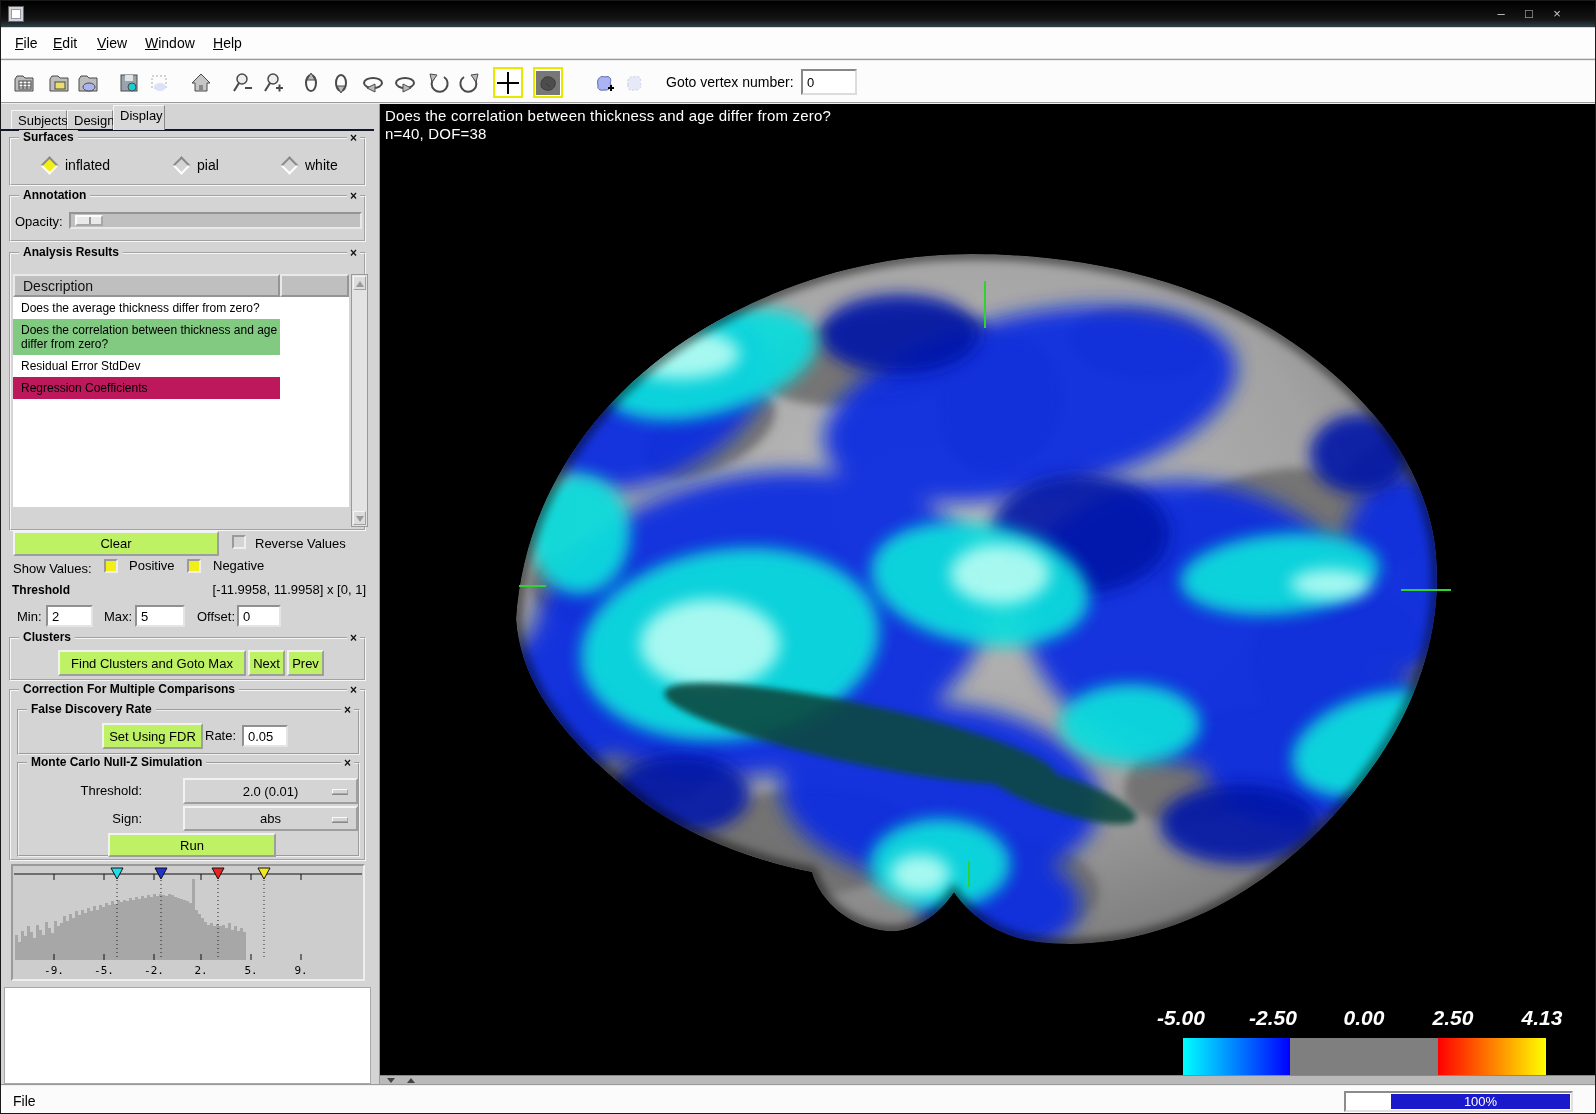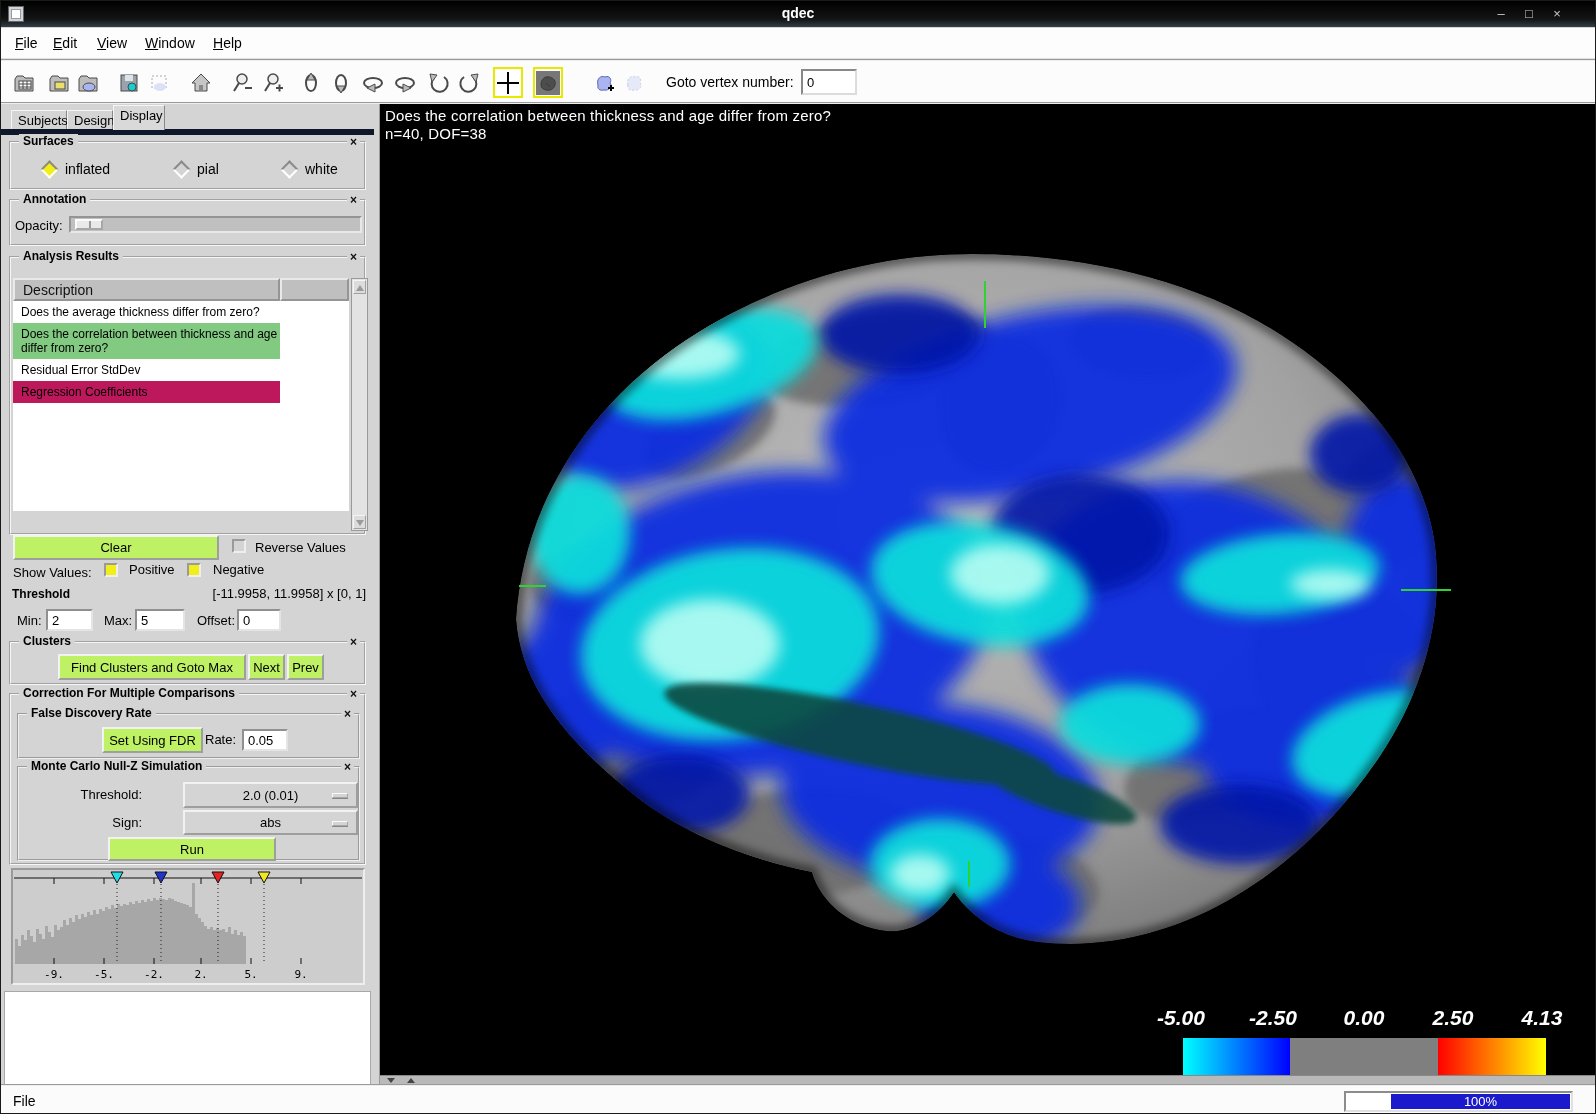--- a/index.html
+++ b/index.html
@@ -23,21 +23,21 @@
   .tool-icon { position:absolute; top:6px; width:30px; height:31px; display:flex; align-items:center; justify-content:center; }
   .tool-icon.sel { border:2px solid #e9e900; background:#fff; }
   .tool-icon.dis { opacity:.45; }
   .goto-label { position:absolute; top:13px; font-size:14px; color:#000; }
   .goto-input { position:absolute; top:8px; width:56px; height:26px; border:2px inset #dcdcdc; background:#fff; font-size:13px; padding-left:4px; }
 
   
   .left-panel { position:absolute; left:0; top:103px; width:373px; height:980px; background:#d4d4d4; }
   .tab { position:absolute; top:6px; height:20px; background:#d4d4d4; border:1px solid #888; border-bottom:none; border-top-color:#f5f5f5; border-left-color:#f5f5f5; font-size:13px; padding:2px 14px 0 6px; color:#000; }
   .tab.active { top:1px; height:25px; background:#d9d9d9; z-index:2; }
-  .panel-body { position:absolute; left:0; top:25px; width:373px; height:955px; border-top:6px solid #0f172a; }
+  .panel-body { position:absolute; left:0; top:25px; width:373px; height:955px; border-top:2px solid #0f172a; }
 
   .group { position:absolute; border:2px groove #f6f6f6; }
   .glabel { position:absolute; top:-9px; left:8px; background:#d4d4d4; font-size:12px; font-weight:bold; padding:0 4px; white-space:nowrap; }
   .gclose { position:absolute; top:-8px; right:4px; background:#d4d4d4; font-size:12px; font-weight:bold; padding:0 3px; color:#111; cursor:default; }
 
   .radio { position:absolute; width:13px; height:13px; transform:rotate(45deg); background:#d4d4d4; border-top:2px solid #8a8a8a; border-left:2px solid #8a8a8a; border-bottom:2px solid #fff; border-right:2px solid #fff; }
   .radio.on { background:#f2ef18; }
   .rlabel { position:absolute; font-size:14px; color:#000; }
 
   .slider-trough { position:absolute; height:17px; background:#c0c0c0; border:2px inset #e8e8e8; }
@@ -84,21 +84,20 @@
 
   svg text { font-family:"DejaVu Sans Mono", monospace; }
 </style>
 </head>
 <body>
 
 <div class="window">
 
   <div class="titlebar">
     <span class="win-icon"></span>
-    <span class="win-title">qdec</span>
     <span class="win-btn" style="right:86px;">–</span>
     <span class="win-btn" style="right:58px;">□</span>
     <span class="win-btn" style="right:30px;">×</span>
   </div>
 
   <div class="menubar" id="menubar">
       <span class="menu-item" style="left: 14px;"><u>F</u>ile</span>
       <span class="menu-item" style="left: 52px;"><u>E</u>dit</span>
       <span class="menu-item" style="left: 96px;"><u>V</u>iew</span>
       <span class="menu-item" style="left: 144px;"><u>W</u>indow</span>

